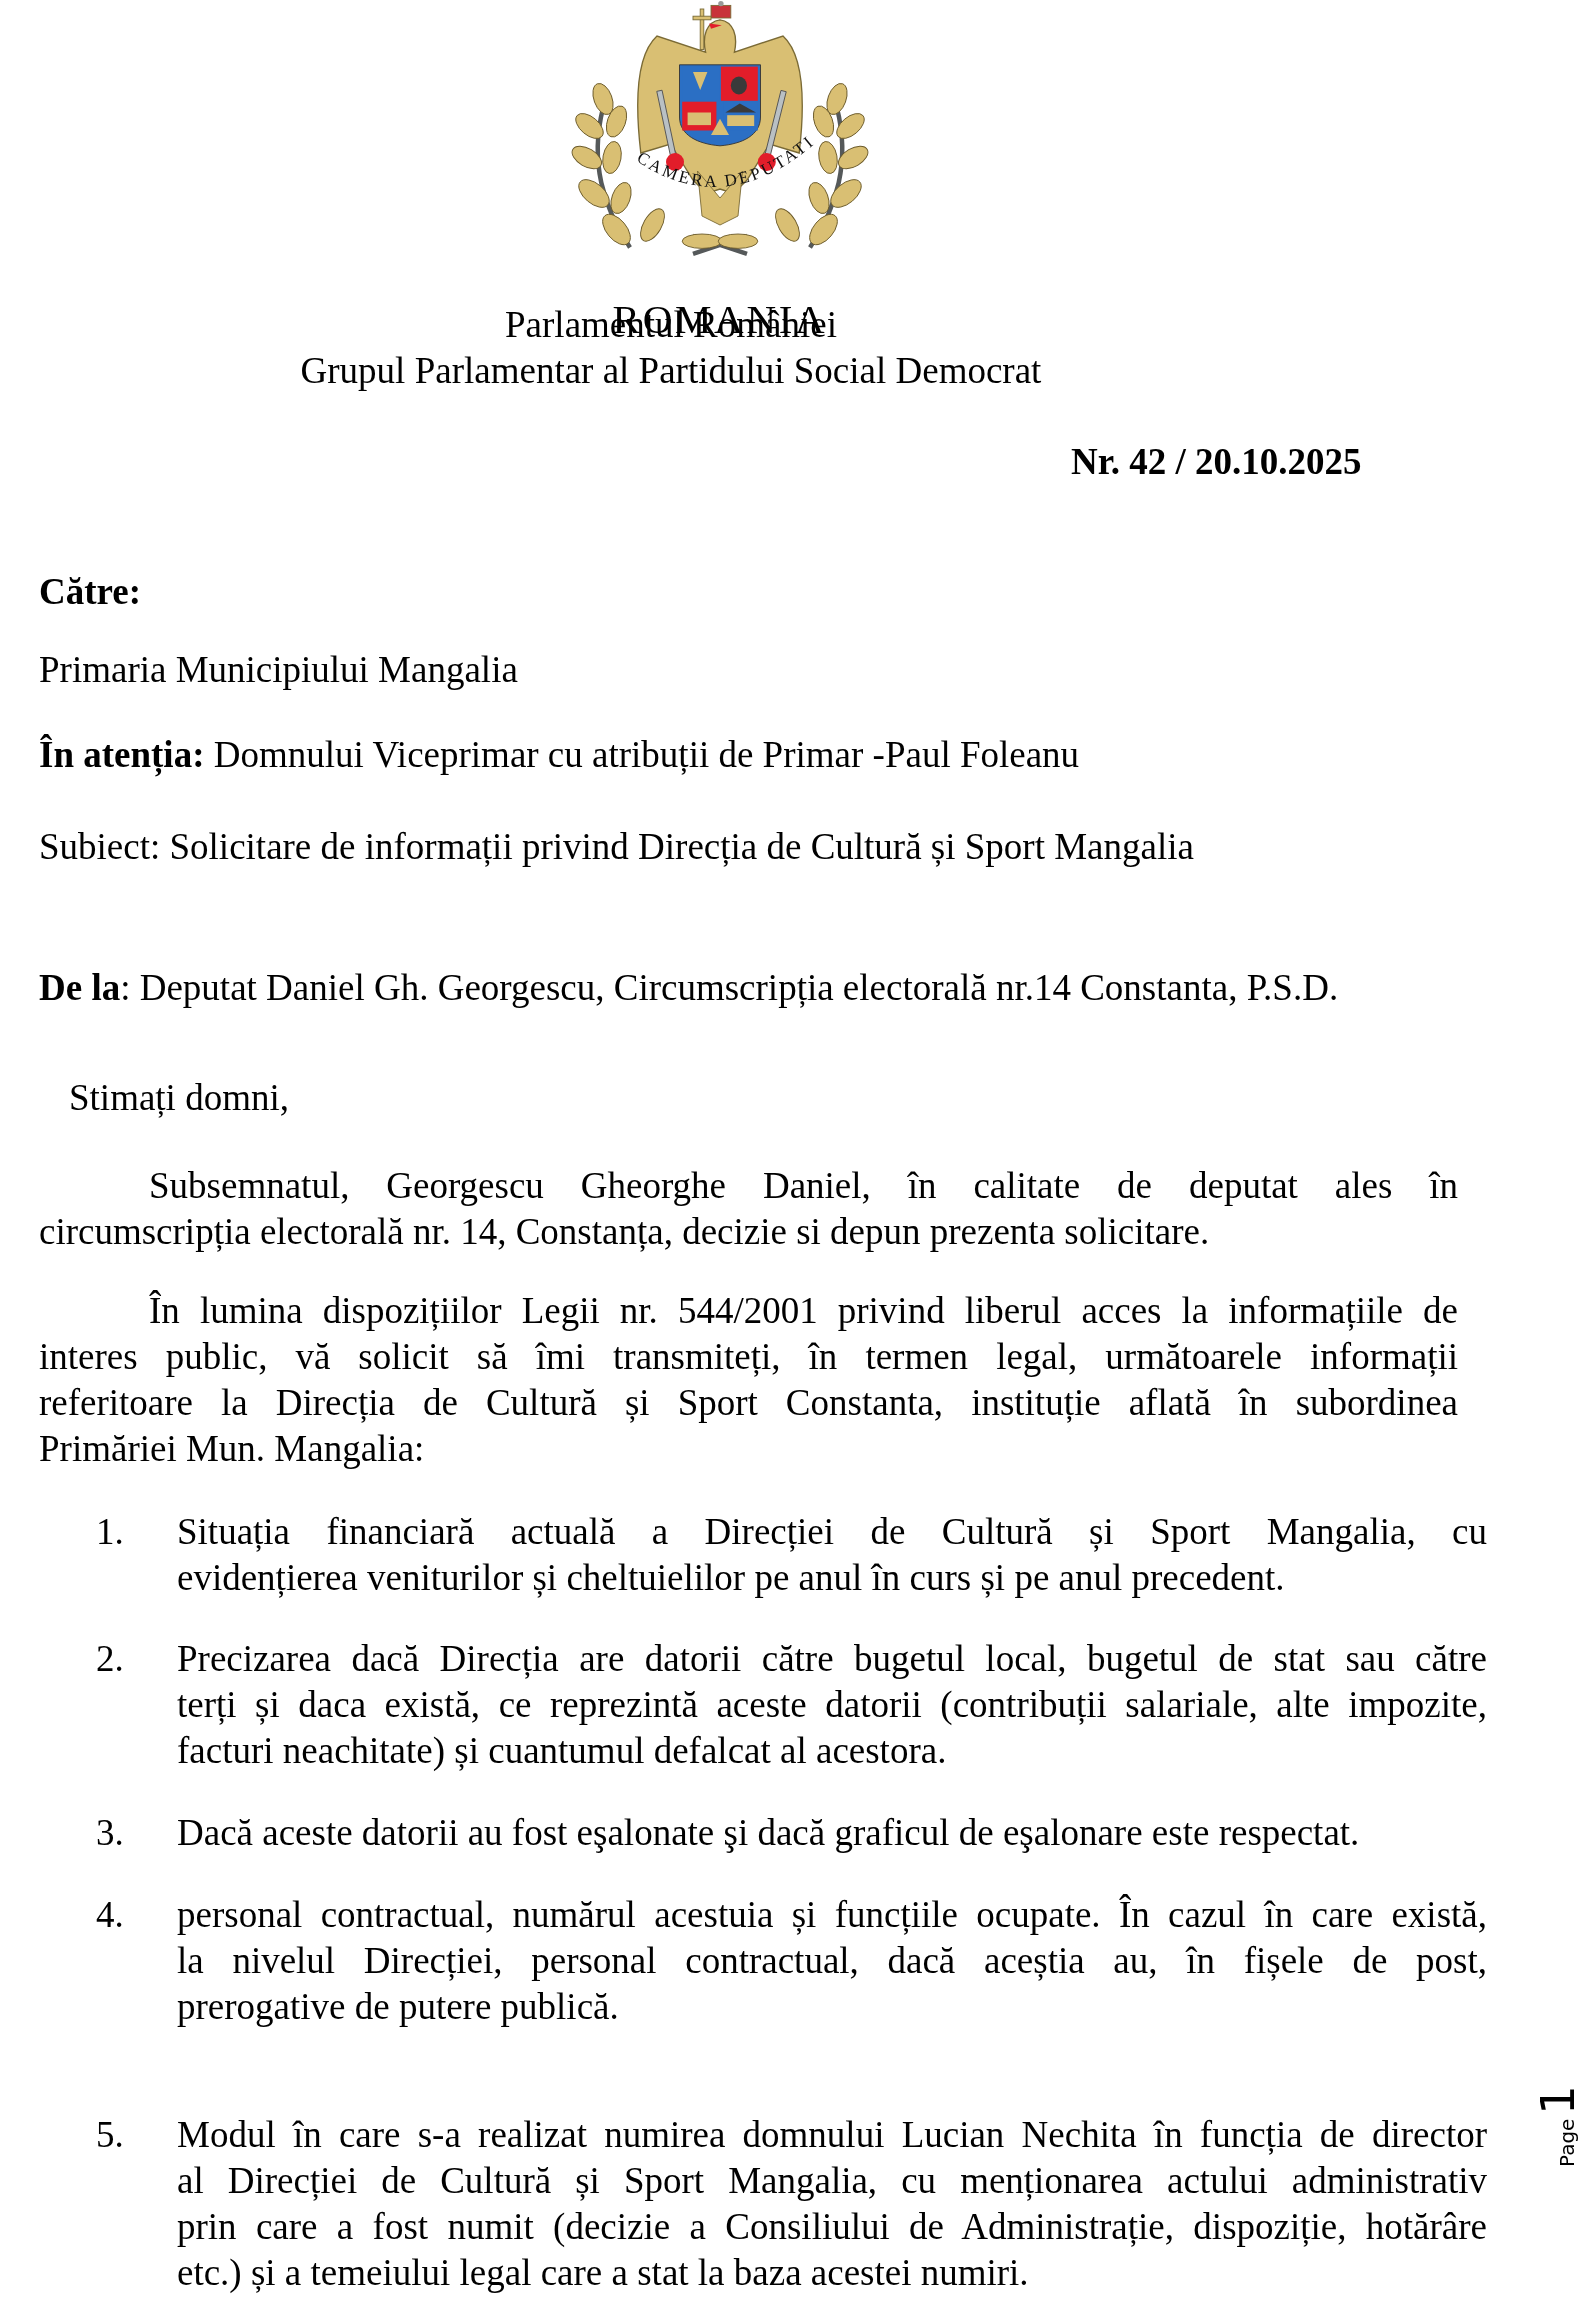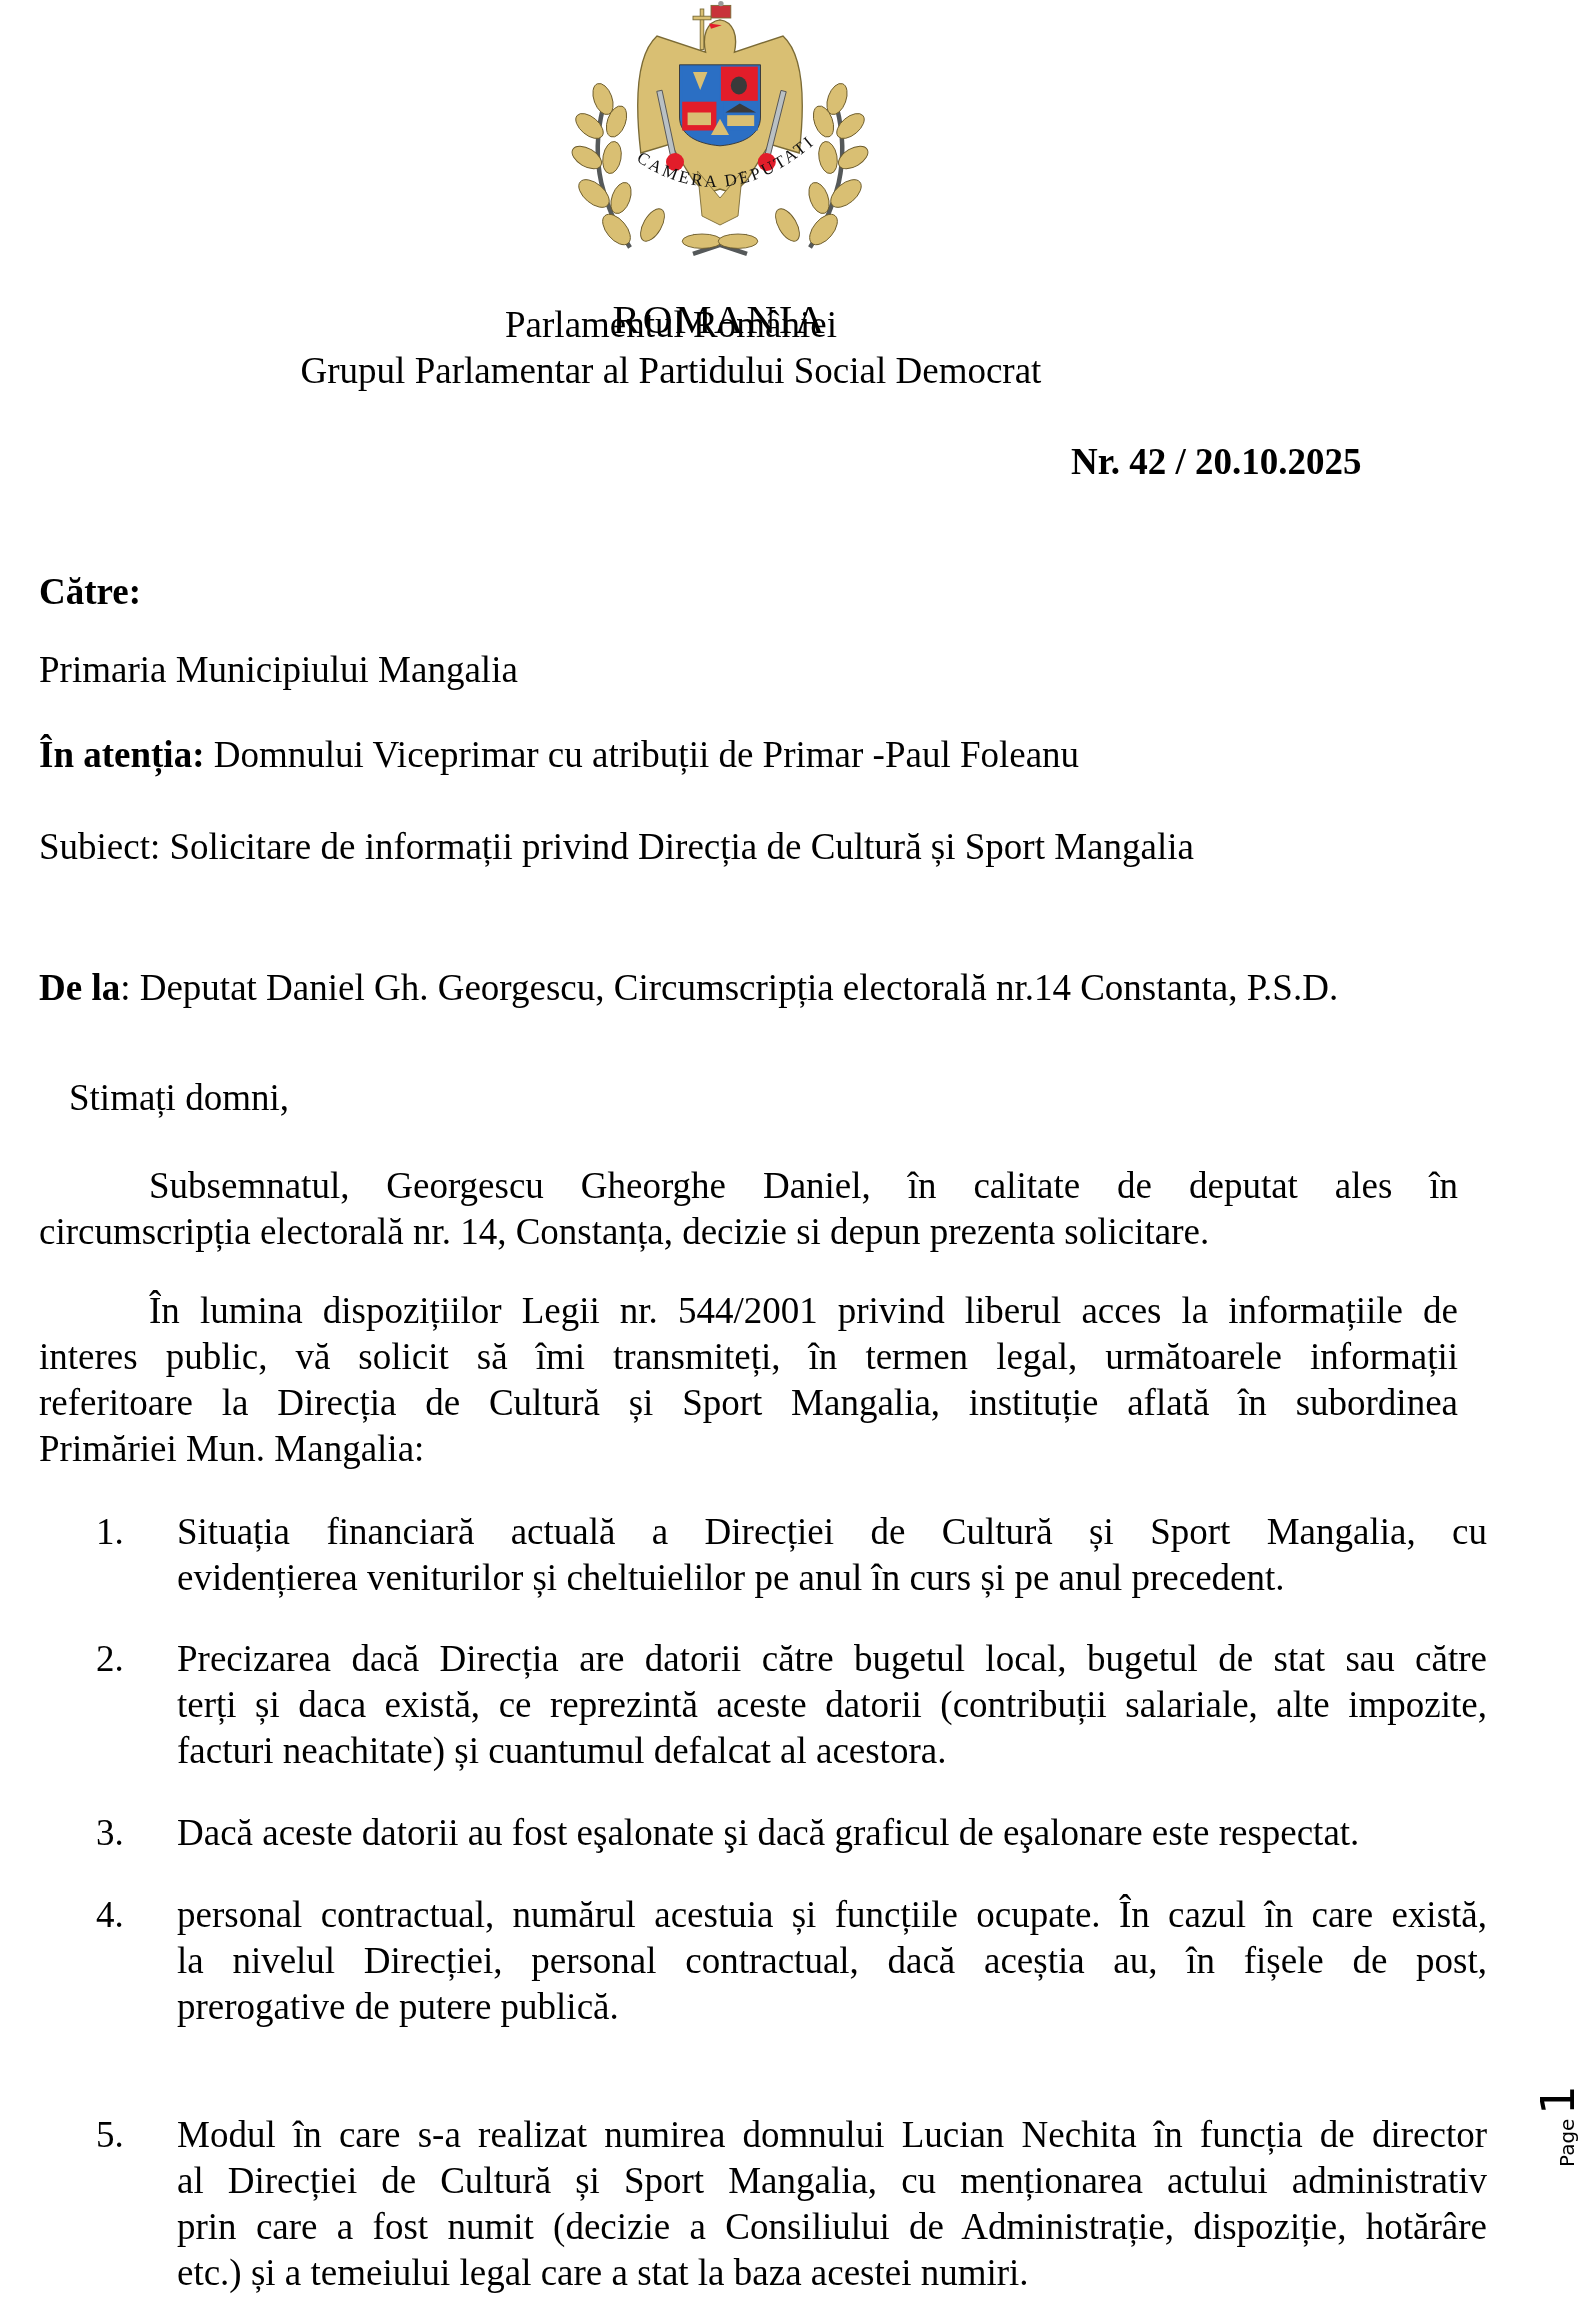--- a/index.html
+++ b/index.html
@@ -114,21 +114,21 @@
 <div class="abs txt" style="left:69px; top:1075px;">Stimați domni,</div>
 
 <div class="abs" style="left:39px; top:1163px; width:1419px;">
   <div class="txt just" style="text-indent:110px; text-align-last:justify;">Subsemnatul, Georgescu Gheorghe Daniel, în calitate de deputat ales în</div>
   <div class="txt">circumscripția electorală nr. 14, Constanța, decizie si depun prezenta solicitare.</div>
 </div>
 
 <div class="abs" style="left:39px; top:1288px; width:1419px;">
   <div class="txt just" style="text-indent:110px; text-align-last:justify;">În lumina dispozițiilor Legii nr. 544/2001 privind liberul acces la informațiile de</div>
   <div class="txt just" style="text-align-last:justify;">interes public, vă solicit să îmi transmiteți, în termen legal, următoarele informații</div>
-  <div class="txt just" style="text-align-last:justify;">referitoare la Direcția de Cultură și Sport Mangalia, instituție aflată în subordinea</div>
+  <div class="txt just" style="text-align-last:justify;">referitoare la Direcția de Cultură și Sport Constanta, instituție aflată în subordinea</div>
   <div class="txt">Primăriei Mun. Mangalia:</div>
 </div>
 
 <div class="abs" style="left:0; top:1509px; width:1590px; height:92px;">
   <div class="txt item-num">1.</div>
   <div class="item-body">
     <div class="txt just" style="text-align-last:justify;">Situația financiară actuală a Direcției de Cultură și Sport Mangalia, cu</div>
     <div class="txt">evidențierea veniturilor și cheltuielilor pe anul în curs și pe anul precedent.</div>
   </div>
 </div>

